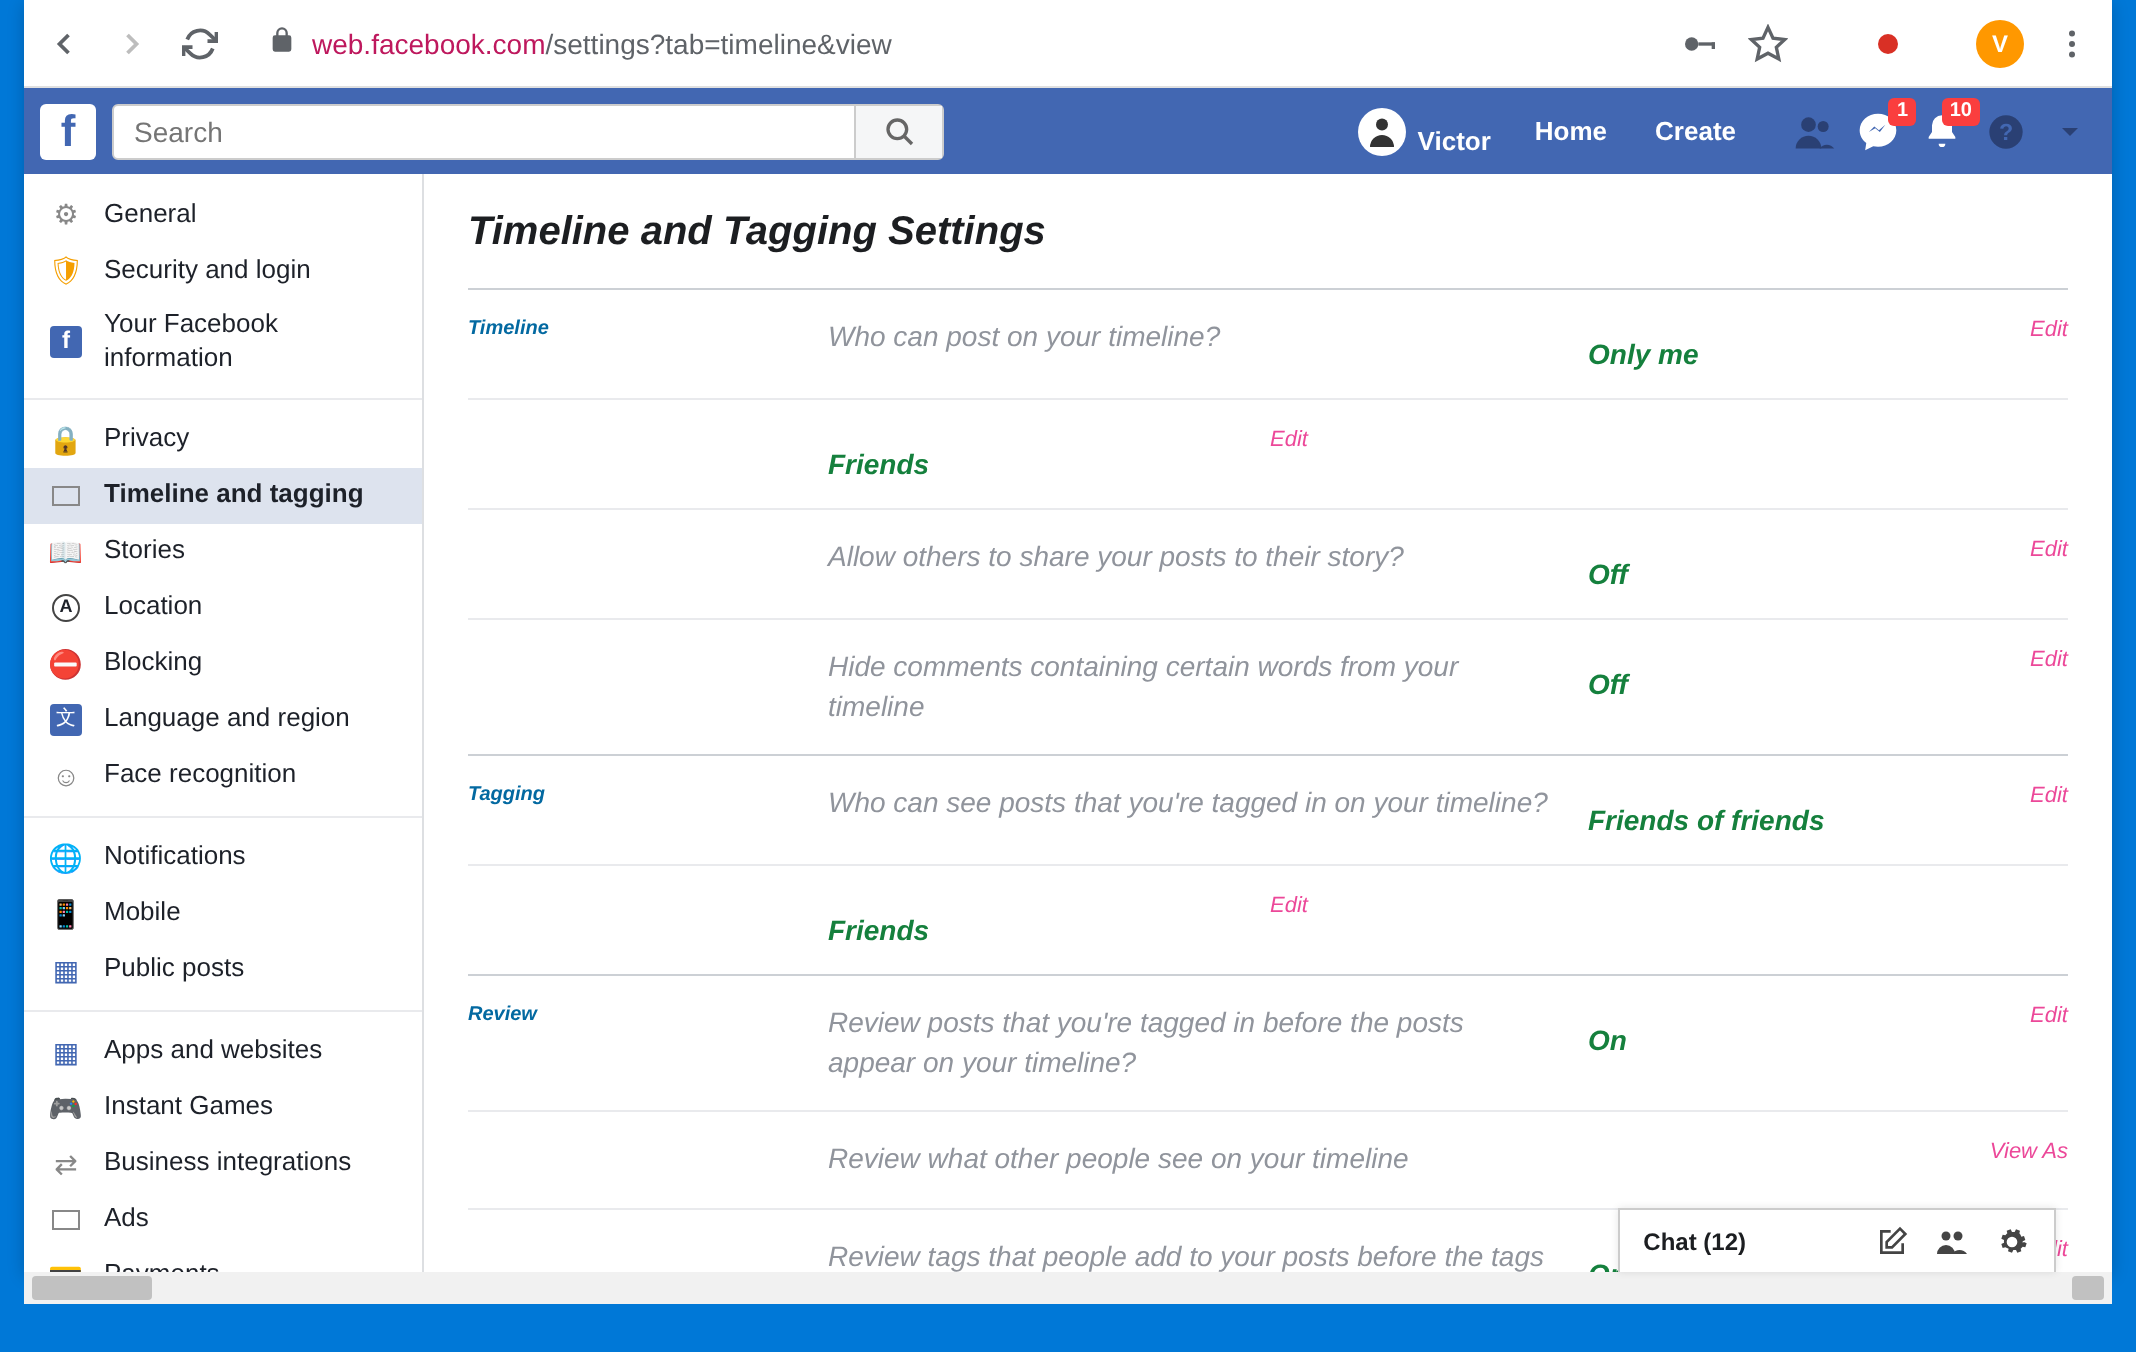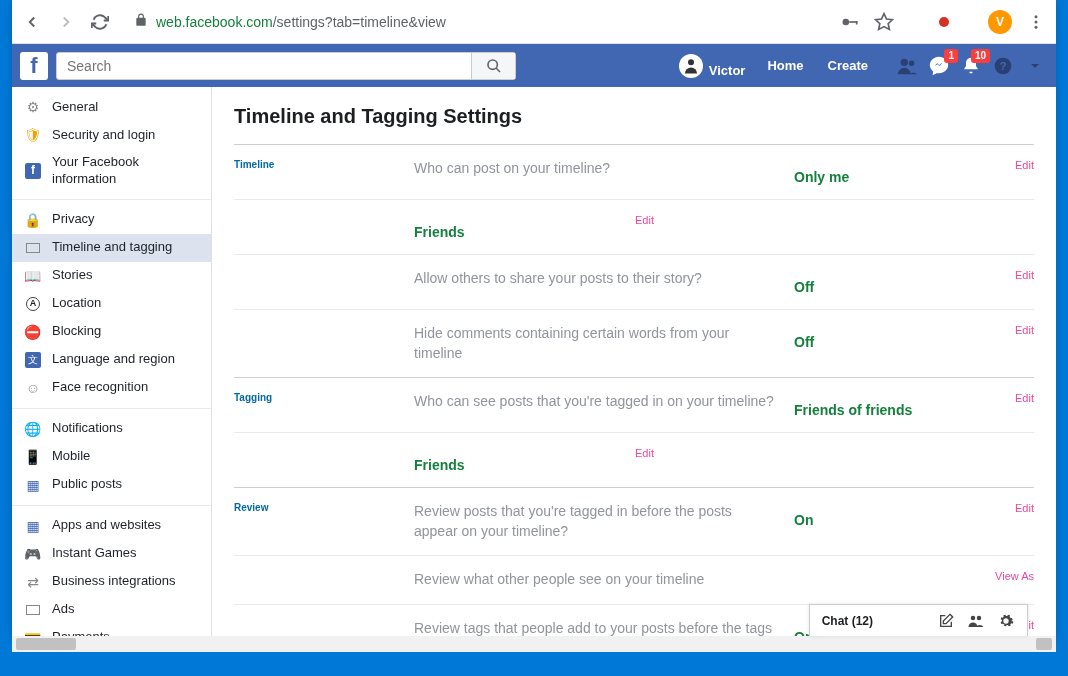--- a/index.html
+++ b/index.html
@@ -3,44 +3,44 @@
 <meta charset="utf-8">
 <style>
 * { margin: 0; padding: 0; box-sizing: border-box; font-family: Helvetica, Arial, sans-serif; }
 body { background: #0078d7; width: 1068px; height: 676px; overflow: hidden; }
 .browser-frame { background: #fff; margin: 0 12px 0 12px; height: 636px; display: flex; flex-direction: column; border-radius: 0 0 0 0; box-shadow: 0 2px 8px rgba(0,0,0,0.2); }
 .browser-bar { height: 44px; background: #fff; display: flex; align-items: center; padding: 0 10px; gap: 14px; border-bottom: 1px solid #e0e0e0; }
 .nav-icon { width: 20px; height: 20px; display: flex; align-items: center; justify-content: center; color: #5f6368; cursor: pointer; }
 .nav-icon.disabled { color: #bdbdbd; }
 .url-box { flex: 1; display: flex; align-items: center; gap: 8px; padding: 0 10px; color: #202124; font-size: 14px; }
 .lock-icon { color: #5f6368; }
-.url-domain { color: #15803d; }
+.url-domain { color: #be185d; }
 .url-path { color: #5f6368; }
 .avatar-v { width: 24px; height: 24px; border-radius: 50%; background: #ff9800; color: #fff; display: flex; align-items: center; justify-content: center; font-size: 12px; font-weight: bold; }
 .fb-header { height: 43px; background: #4267b2; display: flex; align-items: center; padding: 0 8px; gap: 8px; }
 .fb-logo { width: 28px; height: 28px; background: #fff; color: #4267b2; display: flex; align-items: center; justify-content: center; font-weight: bold; font-size: 22px; border-radius: 3px; }
-.search-wrap { display: flex; align-items: center; background: #fff; border-radius: 3px; width: 460px; height: 28px; border: 1px solid #ccc; }
+.search-wrap { display: flex; align-items: center; background: #fff; border-radius: 3px; width: 416px; height: 28px; border: 1px solid #ccc; }
 .search-input { flex: 1; border: none; outline: none; padding: 0 10px; font-size: 14px; background: transparent; }
 .search-btn { width: 44px; height: 26px; background: #f5f6f7; border-left: 1px solid #ccc; display: flex; align-items: center; justify-content: center; color: #666; }
 .fb-spacer { flex: 1; }
 .profile-link { display: flex; align-items: flex-end; gap: 6px; color: #fff; font-weight: bold; font-size: 13px; cursor: pointer; padding: 0 6px; }
 .profile-pic { width: 24px; height: 24px; border-radius: 50%; background: #fff; display: flex; align-items: center; justify-content: center; }
 .profile-pic svg { width: 18px; height: 18px; }
 .nav-link { color: #fff; font-weight: bold; font-size: 13px; cursor: pointer; padding: 0 8px; }
 .icon-group { display: flex; align-items: center; gap: 6px; margin-left: 10px; }
 .header-icon { width: 26px; height: 26px; display: flex; align-items: center; justify-content: center; color: #2a4074; position: relative; cursor: pointer; }
 .header-icon.light { color: #fff; }
 .badge { position: absolute; top: -4px; right: -6px; background: #fa3e3e; color: #fff; font-size: 10px; font-weight: bold; padding: 1px 4px; border-radius: 3px; line-height: 1.2; }
 .main-area { flex: 1; display: flex; overflow: hidden; background: #fff; }
 .sidebar { width: 200px; border-right: 1px solid #dddfe2; overflow-y: auto; font-size: 13px; background: #fff; }
 .side-group { border-bottom: 1px solid #e9eaed; padding: 6px 0; }
 .side-item { display: flex; align-items: center; gap: 10px; padding: 5px 12px; color: #1d2129; cursor: pointer; line-height: 1.3; }
-.side-item.active { background: #dde3ee; font-weight: normal; }
+.side-item.active { background: #dde3ee; font-weight: bold; }
 .side-ico { width: 18px; height: 18px; display: flex; align-items: center; justify-content: center; flex-shrink: 0; font-size: 14px; }
-.content { flex: 1; overflow-y: auto; padding: 18px 22px 60px 22px; }
+.content { flex: 1; overflow-y: auto; padding: 18px 22px 60px 22px; font-style: italic; }
 .page-title { font-size: 20px; color: #1c1e21; font-weight: bold; margin-bottom: 16px; }
 .section { border-top: 1px solid #ccd0d5; }
 .row { display: flex; padding: 14px 0; border-bottom: 1px solid #e9eaed; align-items: flex-start; }
 .row:last-child { border-bottom: none; }
 .section-label { width: 180px; font-weight: bold; font-size: 10px; color: #0369a1; }
 .setting-label { flex: 1; color: #90949c; font-size: 14px; padding-right: 20px; line-height: 1.4; }
 .setting-value { width: 180px; font-weight: bold; color: #15803d; font-size: 14px; margin-top: 10px; }
 .edit-link { width: 60px; color: #ec4899; font-size: 11px; cursor: pointer; text-align: right; }
 .chat-bar { position: absolute; bottom: 40px; right: 40px; display: flex; align-items: center; background: #fff; border: 1px solid #ccc; border-bottom: none; height: 32px; gap: 12px; padding: 0 12px; font-size: 12px; font-weight: bold; color: #1c1e21; box-shadow: 0 0 4px rgba(0,0,0,0.1); }
 .chat-ico { width: 18px; height: 18px; display: flex; align-items: center; justify-content: center; color: #444; cursor: pointer; }

